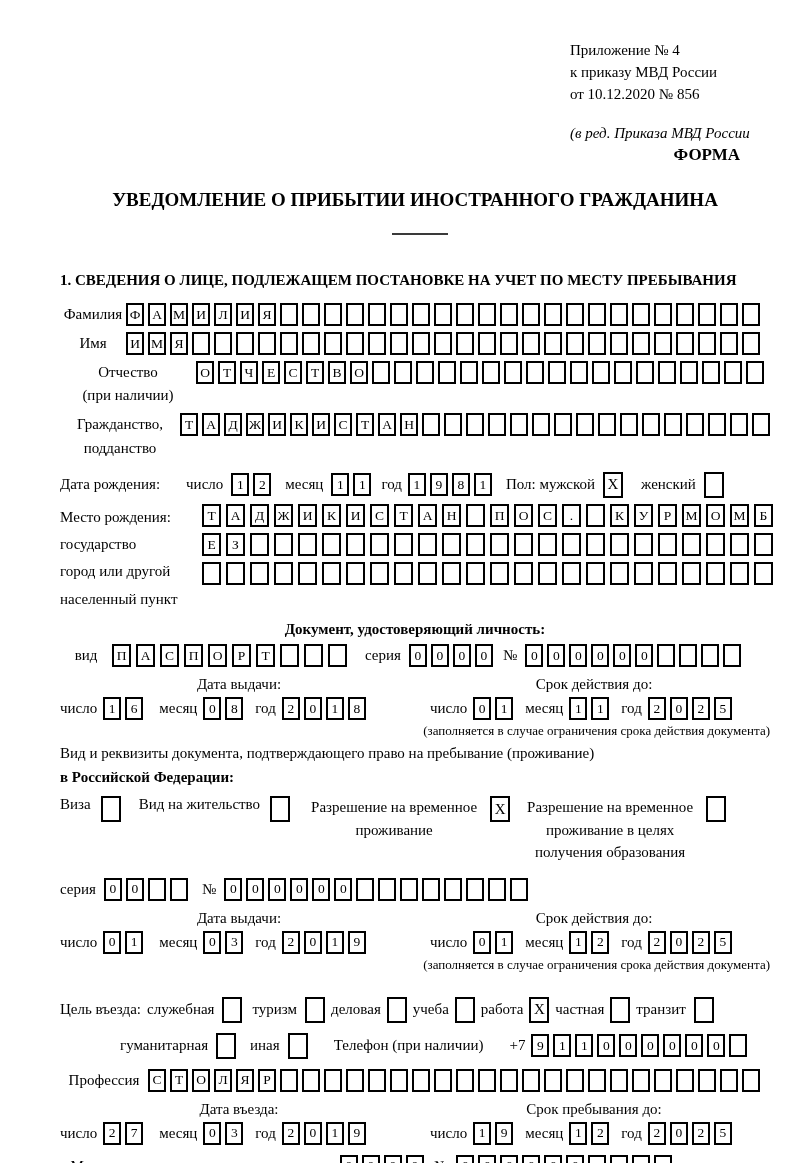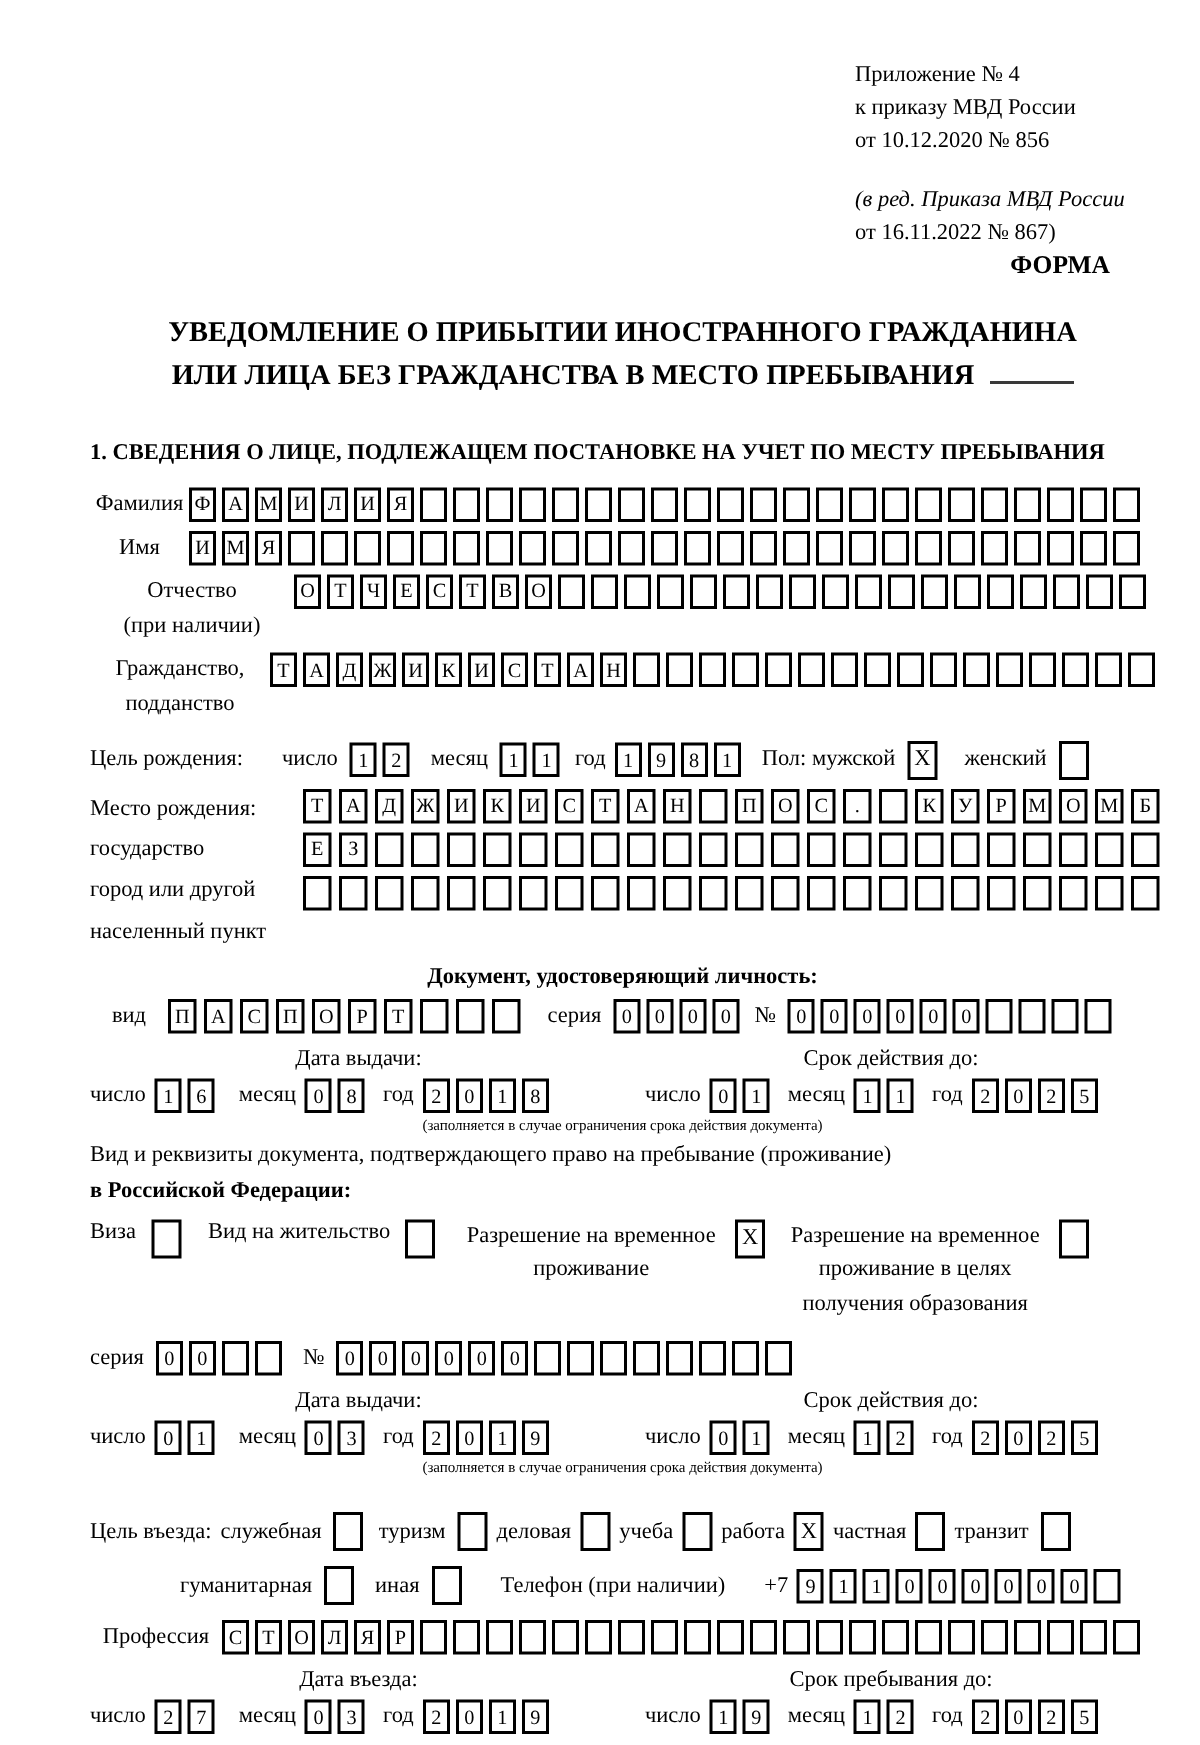--- a/index.html
+++ b/index.html
@@ -44,44 +44,43 @@
 
   
   .center-b{text-align:center;font-weight:bold;margin:8px 0 6px;}
 
   
   .dates{display:flex;margin:2px 0 0;}
   .dc-left{width:358px;flex:none;}
   .dc-right{flex:1;}
   .dc-h{text-align:center;margin:3px 0 4px;}
   .dgroup{display:flex;align-items:center;gap:6px;}
-  .footnote{font-size:10px;text-align:center;margin:3px 0 6px;}
+  .footnote{font-size:13px;text-align:right;margin:3px 0 6px;}
 
   .opt-row{display:flex;align-items:flex-start;margin:10px 0 6px;}
   .opt{display:flex;align-items:flex-start;gap:10px;}
   .opt-center{width:172px;text-align:center;line-height:1.5;flex:none;}
 </style>
 </head>
 <body>
 
 <div class="page">
 
   <div class="top-right">
     <div>Приложение № 4</div>
     <div>к приказу МВД России</div>
     <div>от 10.12.2020 № 856</div>
     <div class="gap">(в ред. Приказа МВД России</div>
-    <div>от 16.11.2022 № 867)</div>
   </div>
 
   <div class="forma">ФОРМА</div>
 
   <div class="title">
     <div>УВЕДОМЛЕНИЕ О ПРИБЫТИИ ИНОСТРАННОГО ГРАЖДАНИНА</div>
-    <div><span>ИЛИ ЛИЦА БЕЗ ГРАЖДАНСТВА В МЕСТО ПРЕБЫВАНИЯ</span><span class="blank-line"></span></div>
+    <div><span class="blank-line"></span></div>
   </div>
 
   <div class="sec-h">1. СВЕДЕНИЯ О ЛИЦЕ, ПОДЛЕЖАЩЕМ ПОСТАНОВКЕ НА УЧЕТ ПО МЕСТУ ПРЕБЫВАНИЯ</div>
 
   <div class="row">
     <span class="lbl w66">Фамилия</span>
     <span class="cells">
         <span class="cell">Ф</span>
         <span class="cell">А</span>
         <span class="cell">М</span>
@@ -214,21 +213,21 @@
         <span class="cell"></span>
         <span class="cell"></span>
         <span class="cell"></span>
         <span class="cell"></span>
         <span class="cell"></span>
         <span class="cell"></span>
       </span>
   </div>
 
   <div class="row" style="margin-top:12px;">
-    <span class="lbl">Цель рождения:</span>
+    <span class="lbl">Дата рождения:</span>
     <span class="lbl ml26 mr8">число</span>
     <span class="cells">
         <span class="cell">1</span>
         <span class="cell">2</span>
       </span>
     <span class="lbl ml14 mr8">месяц</span>
     <span class="cells">
         <span class="cell">1</span>
         <span class="cell">1</span>
       </span>

